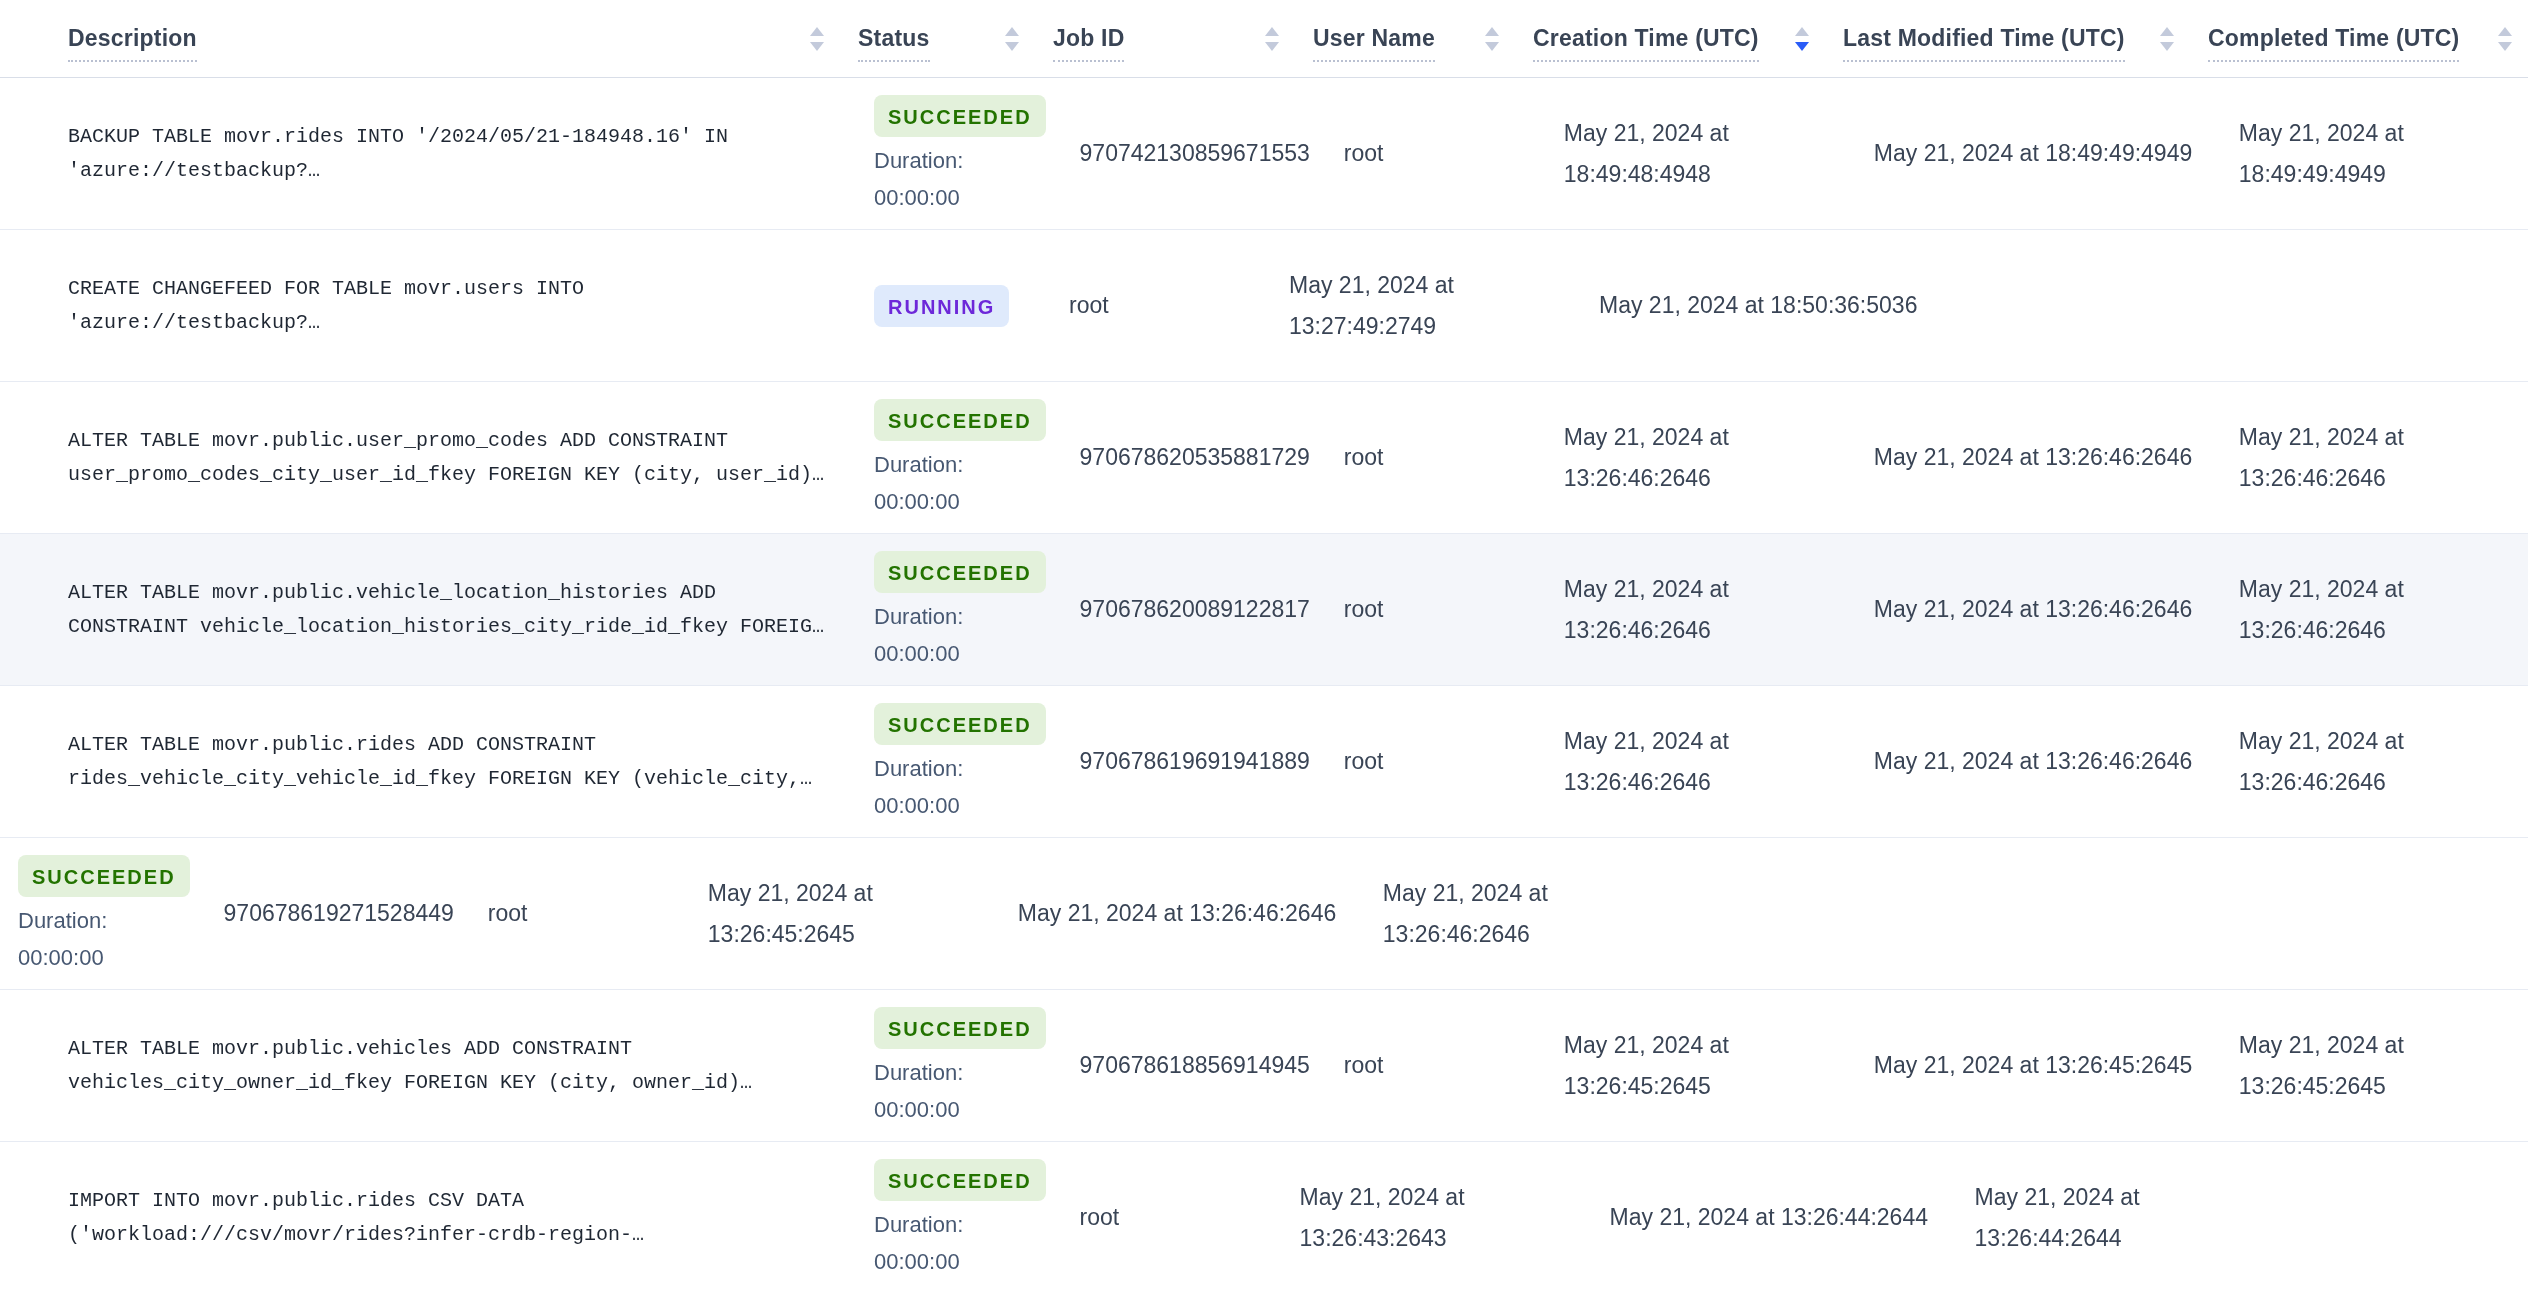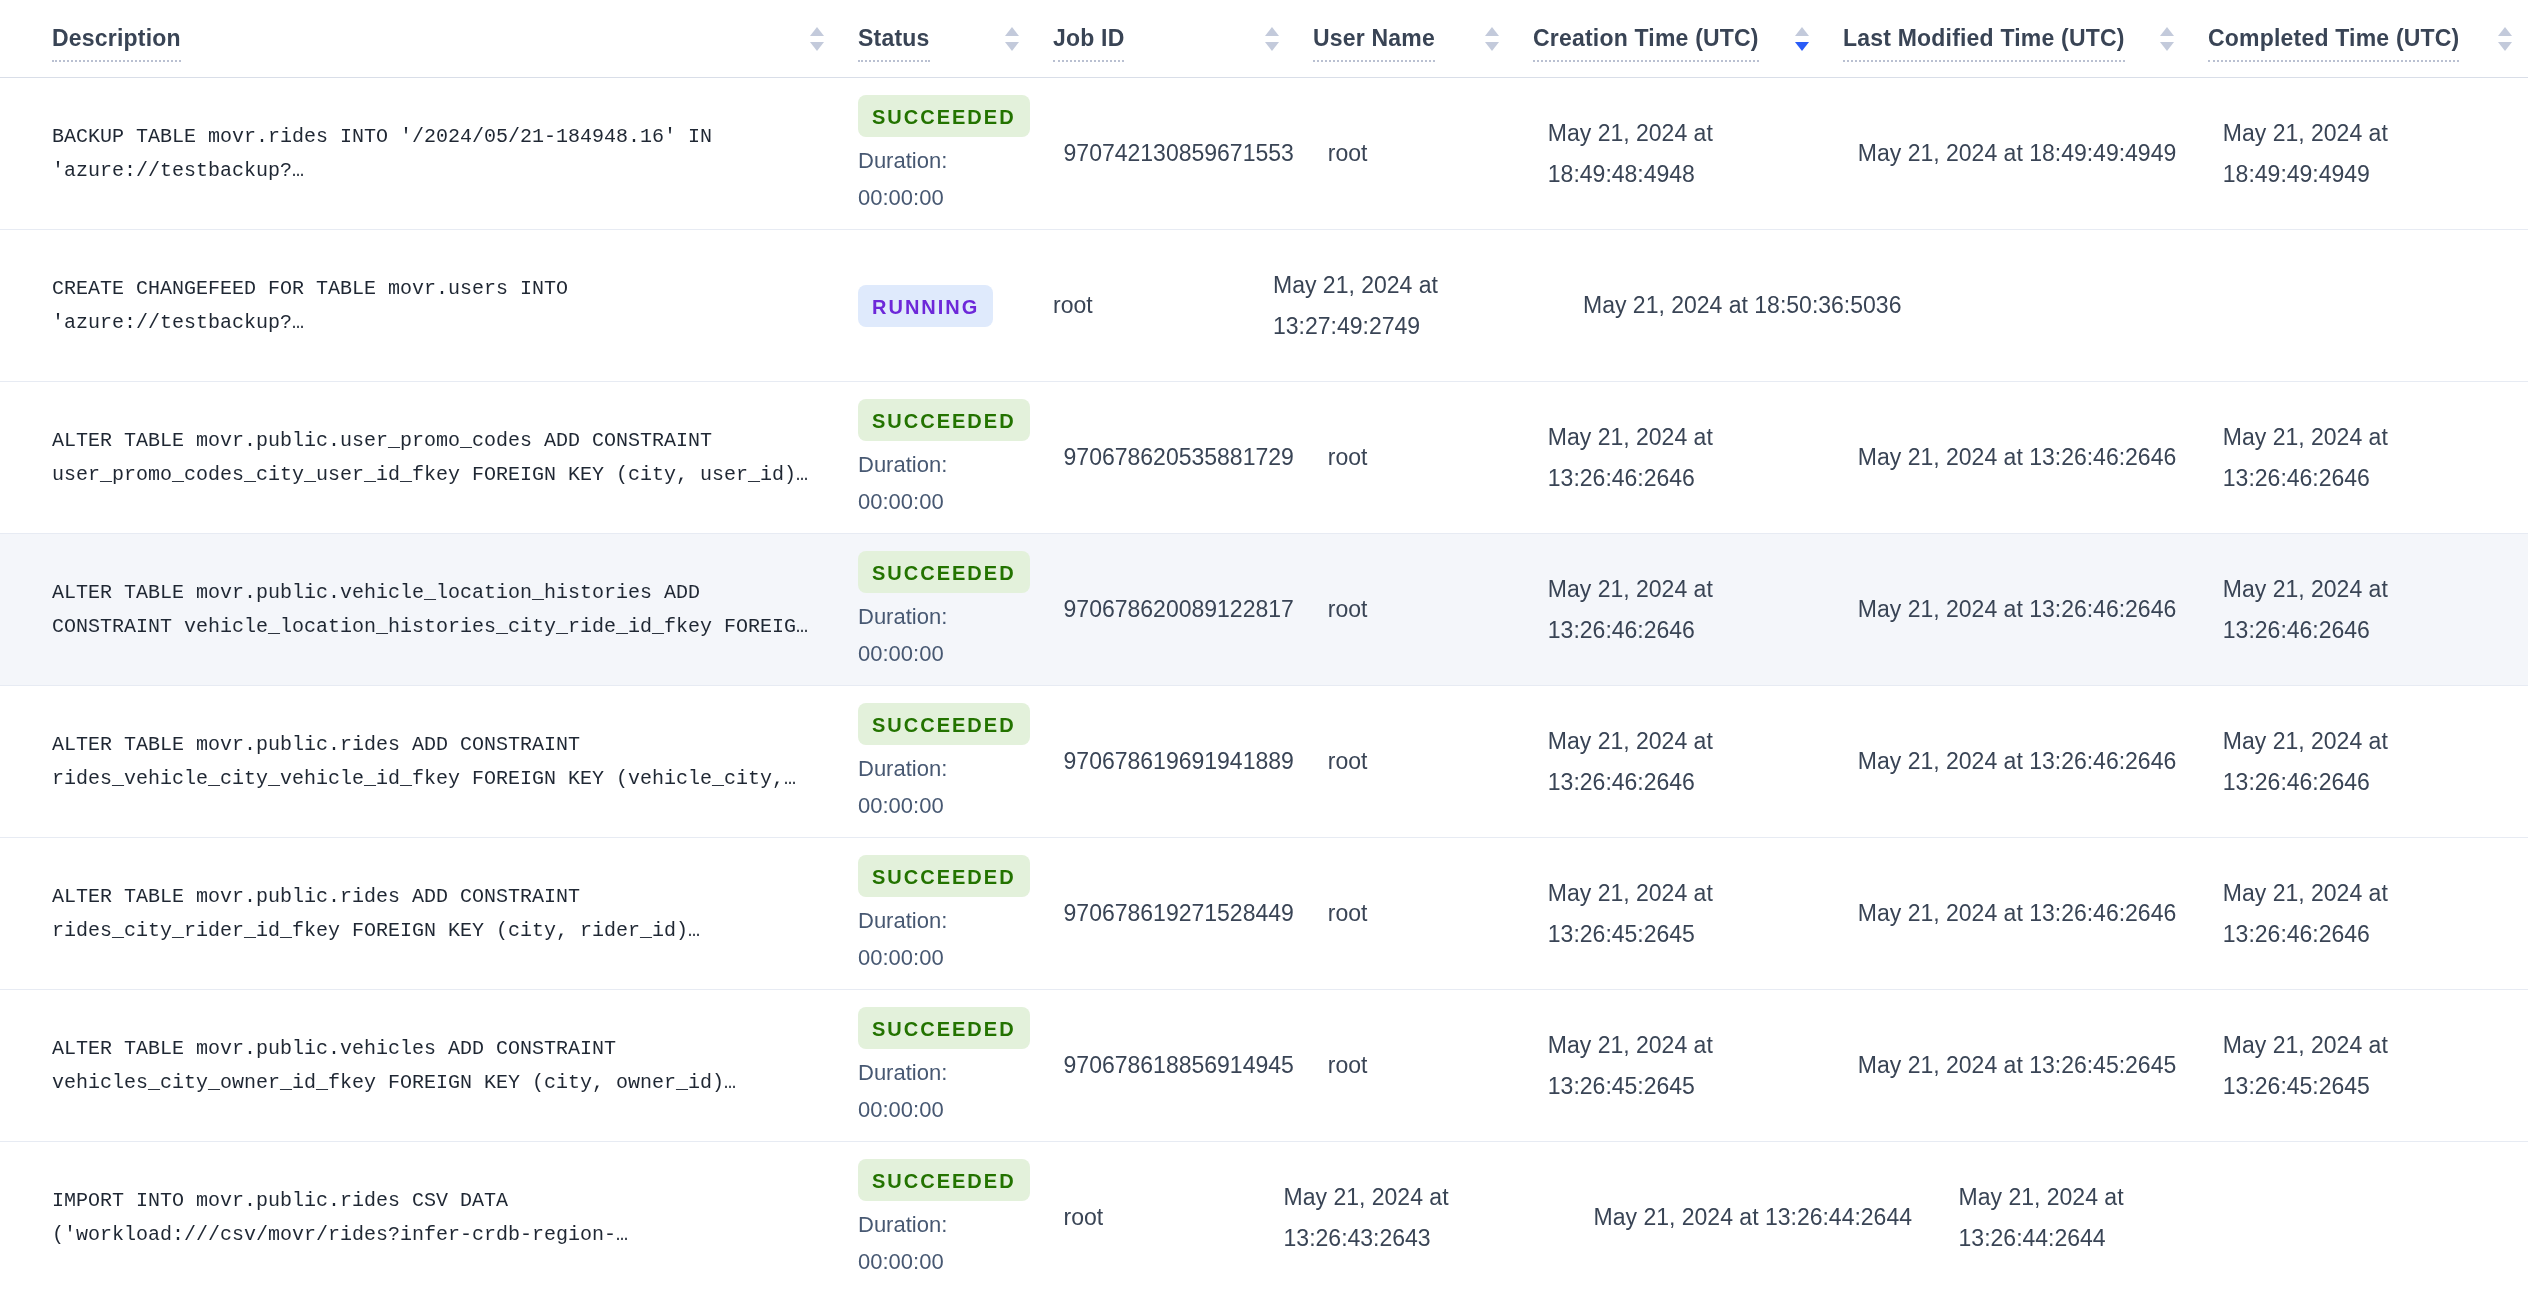--- a/index.html
+++ b/index.html
@@ -50,21 +50,21 @@
   .sorted-desc .arrow-down { border-top-color: #2a5cf7; }
 
   
   .col-0 { flex: 0 0 840px; }
   .col-1 { flex: 0 0 195px; gap: 16px; }
   .col-2 { flex: 0 0 260px; }
   .col-3 { flex: 0 0 220px; }
   .col-4 { flex: 0 0 310px; }
   .col-5 { flex: 0 0 365px; }
   .col-6 { flex: 0 0 338px; }
-  .th.col-0, .td.col-0 { padding-left: 52px; }
+  .th.col-0, .td.col-0 { padding-left: 68px; }
 
   
   .tr {
     display: flex;
     height: 152px;
     border-bottom: 1px solid #e7ebf3;
     align-items: center;
     background: #ffffff;
   }
   .tr--highlighted { background: #f4f6fa; }
@@ -314,23 +314,20 @@
     </div>
     <div class="td col-5">
       <span class="cell-text">May 21, 2024 at 13:26:46:2646</span>
     </div>
     <div class="td col-6">
       <span class="cell-text">May 21, 2024 at 13:26:46:2646</span>
     </div>
   </div>
 
   <div class="tr">
-    <div class="td col-0">
-      <span>ALTER TABLE movr.public.rides ADD CONSTRAINT rides_city_rider_id_fkey FOREIGN KEY (city, rider_id)…</span>
-    </div>
     <div class="td col-1">
       <div class="status-stack">
         <span class="badge badge--succeeded">SUCCEEDED</span>
         <div class="duration-block">
           <span class="duration-line">Duration:</span>
           <span class="duration-line">00:00:00</span>
         </div>
       </div>
     </div>
     <div class="td col-2">

